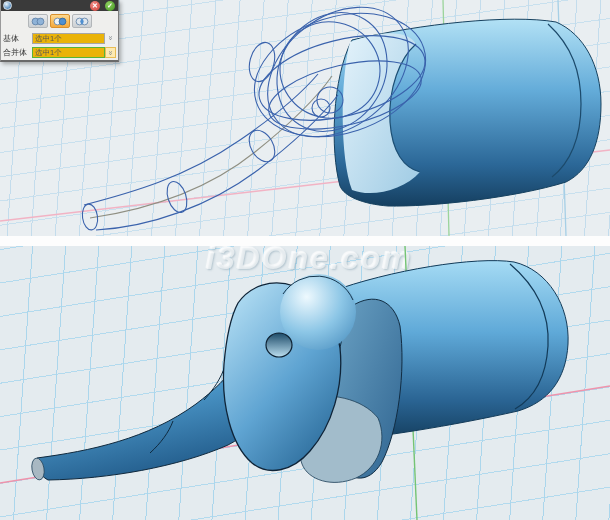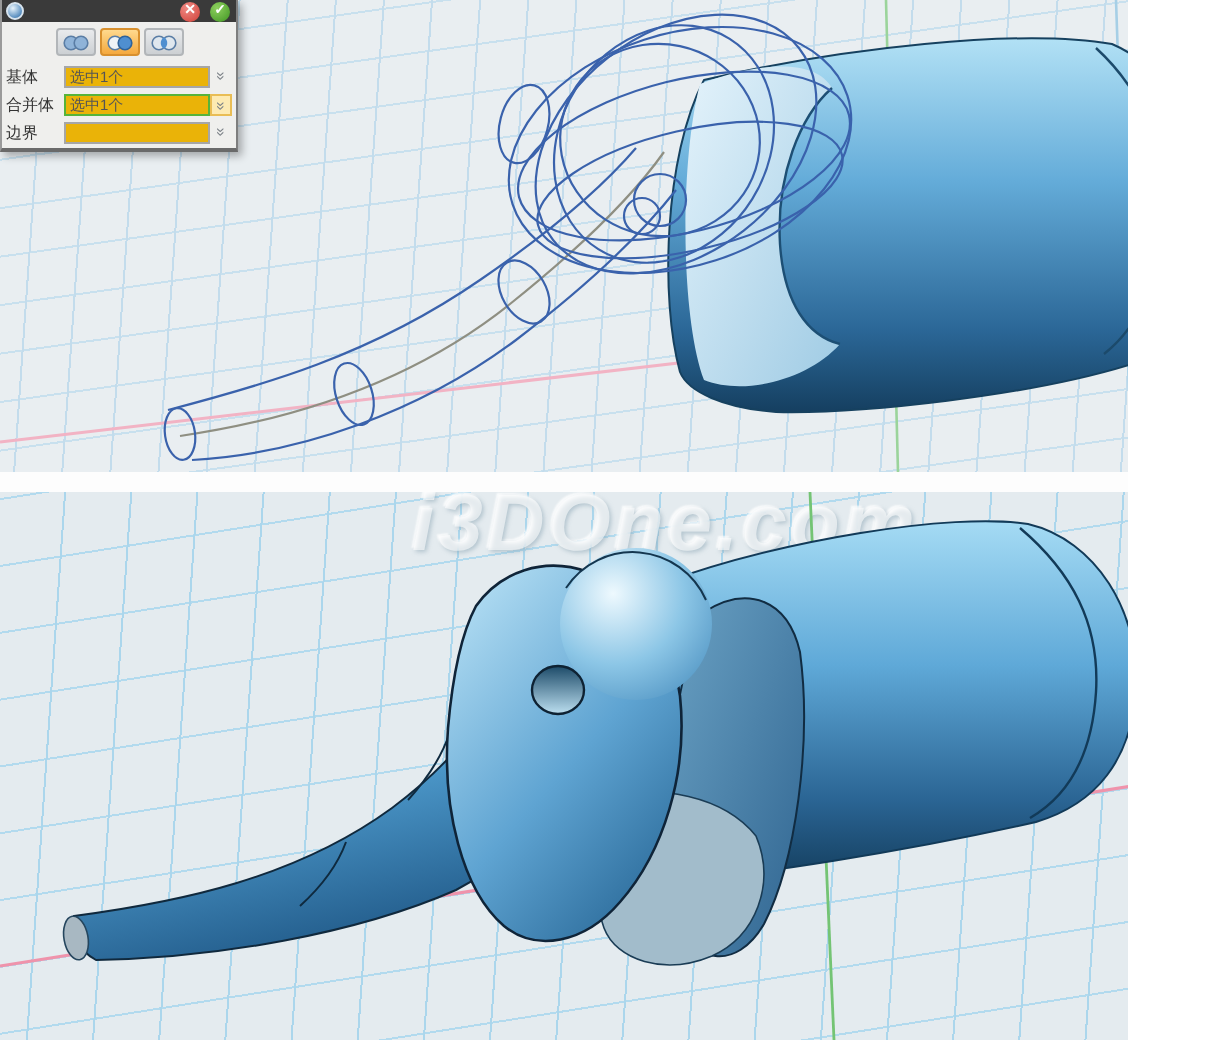--- a/index.html
+++ b/index.html
@@ -1,16 +1,16 @@
 <!DOCTYPE html>
 <html><head>
 <meta charset="utf-8">
 <style>
   html,body{margin:0;padding:0;background:#fff;font-family:"Liberation Sans",sans-serif;-webkit-user-select:none;user-select:none;}
-  .screen{position:relative;width:564px;height:520px;overflow:hidden;background:#fdfdfd;}
+  .screen{position:relative;width:610px;height:520px;overflow:hidden;background:#fdfdfd;}
 
   
   .viewport{position:absolute;left:0;width:610px;overflow:hidden;}
   .vp-top{top:0;height:236px;}
   .vp-bottom{top:246px;height:274px;}
   .gap{position:absolute;top:236px;left:0;width:610px;height:10px;background:#fdfdfd;}
 
   .grid{position:absolute;inset:0;}
   .vp-top .grid{
     background-color:#e9eef1;
@@ -22,21 +22,21 @@
     background-color:#e4ebef;
     background-image:
       repeating-linear-gradient(94deg,rgba(0,0,0,0) 0 32px,#abd6ec 32px 33px),
       repeating-linear-gradient(351deg,rgba(0,0,0,0) 0 32px,#b2daee 32px 33px);
   }
   .scene{position:absolute;inset:0;}
 
   
   .watermark{
     position:absolute;left:206px;top:-6px;
-    font-size:40px;font-weight:bold;font-style:italic;letter-spacing:2px;
+    font-size:32px;font-weight:bold;font-style:italic;letter-spacing:2px;
     color:rgba(255,255,255,0.6);
     text-shadow:1px 1px 2px rgba(140,165,180,0.55),-1px -1px 1px rgba(255,255,255,0.85);
     white-space:nowrap;
   }
 
   
   .dialog{position:absolute;top:0;left:0;width:117px;background:#efefed;
     border-right:1px solid #7e7e7e;border-bottom:2px solid #6a6a6a;border-left:1px solid #9a9a9a;
     box-shadow:2px 2px 4px rgba(0,0,0,0.3);}
   .titlebar{height:11px;background:#3a3a3a;display:flex;align-items:center;}
@@ -152,25 +152,20 @@
         <div class="field-input">选中1个</div>
         <div class="chev"><span>»</span></div>
       </div>
 
       <div class="field-row active">
         <div class="field-label">合并体</div>
         <div class="field-input">选中1个</div>
         <div class="chev"><span>»</span></div>
       </div>
 
-      <div class="field-row">
-        <div class="field-label">边界</div>
-        <div class="field-input"></div>
-        <div class="chev"><span>»</span></div>
-      </div>
     </div>
   </div>
 
   <div class="gap"></div>
 
   <div class="viewport vp-bottom">
     <div class="grid"></div>
 
     <div class="watermark">i3DOne.com</div>
 

